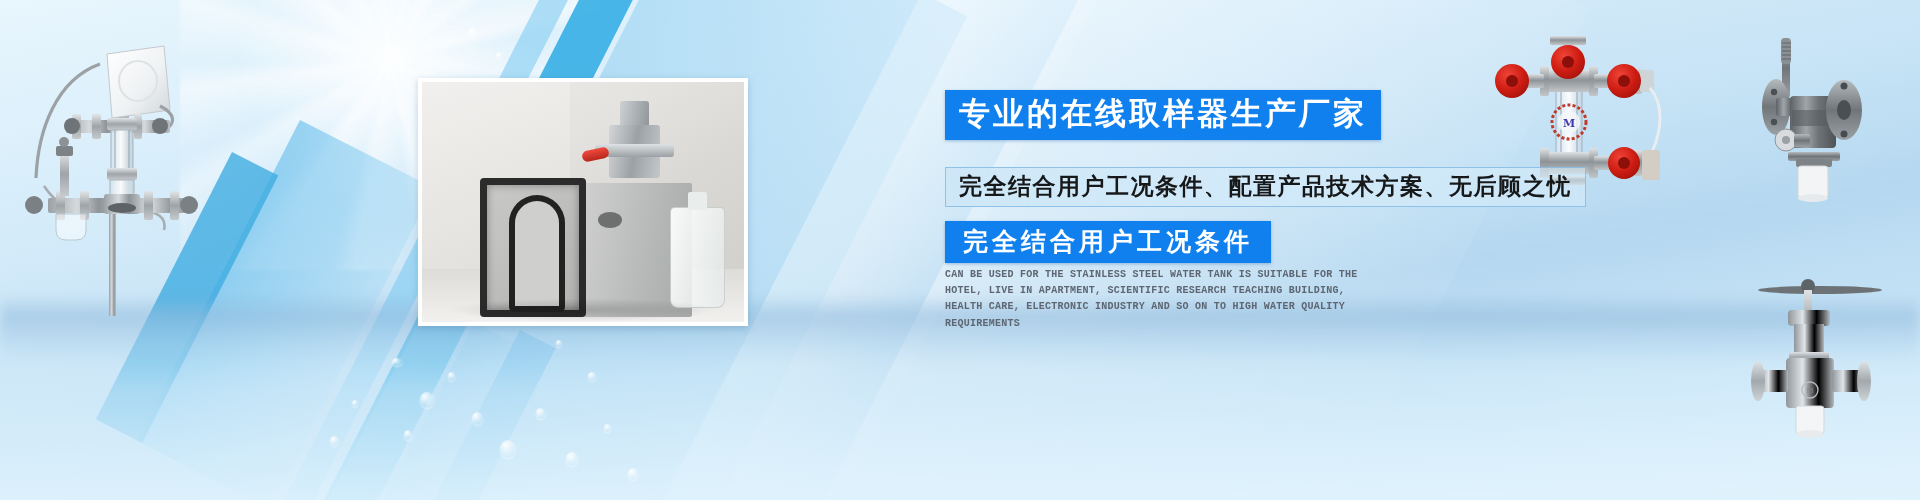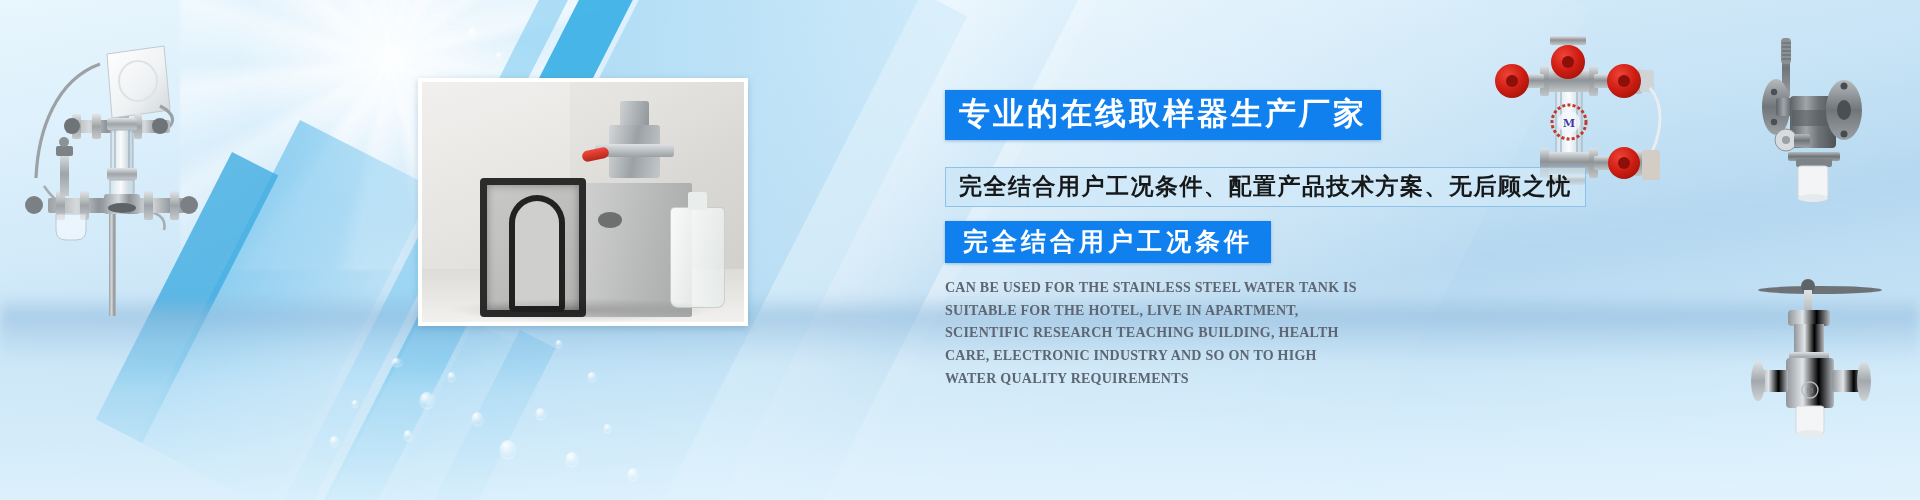--- a/index.html
+++ b/index.html
@@ -183,23 +183,23 @@
 
   .tagline-third {
     display:inline-block; margin-top:14px;
     background:#1080ef; color:#fff;
     font-size:25px; font-weight:700; letter-spacing:4px;
     padding:6px 18px 7px 18px; line-height:1.15; white-space:nowrap;
     box-shadow:0 1px 3px rgba(20,90,160,.35);
   }
 
   .eng-copy {
-    margin-top:14px; width:425px;
-    font-family:Liberation Serif, serif;
-    font-size:14px; font-weight:700; letter-spacing:.25px;
+    margin-top:4px; width:425px;
+    font-family:Liberation Mono, monospace;
+    font-size:10px; font-weight:700; letter-spacing:.25px;
     line-height:1.62; color:#5d6672;
     text-transform:uppercase;
   }
 
   
   .watermark {
     position:absolute; left:222px; top:360px;
     font-family:"DejaVu Serif","Liberation Serif",serif;
     font-size:40px; font-weight:700; letter-spacing:1px;
     color:#ffffff; opacity:.92;

